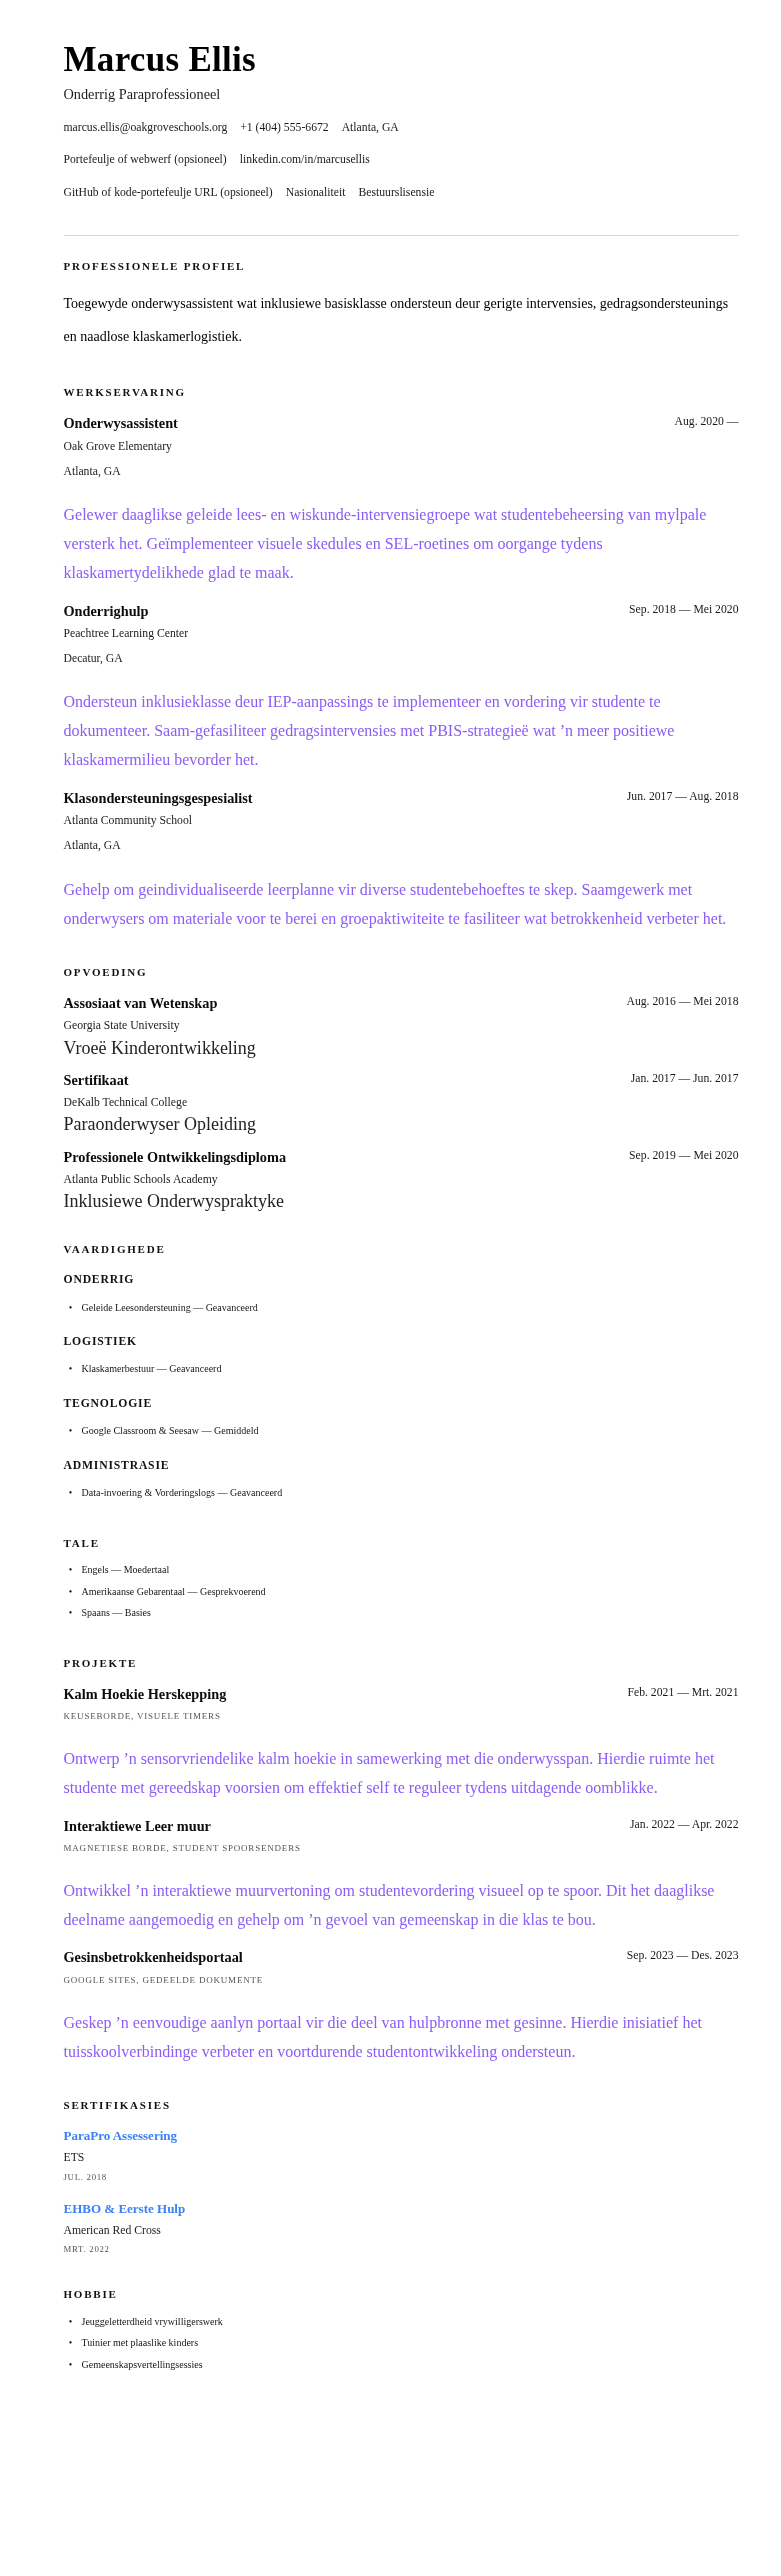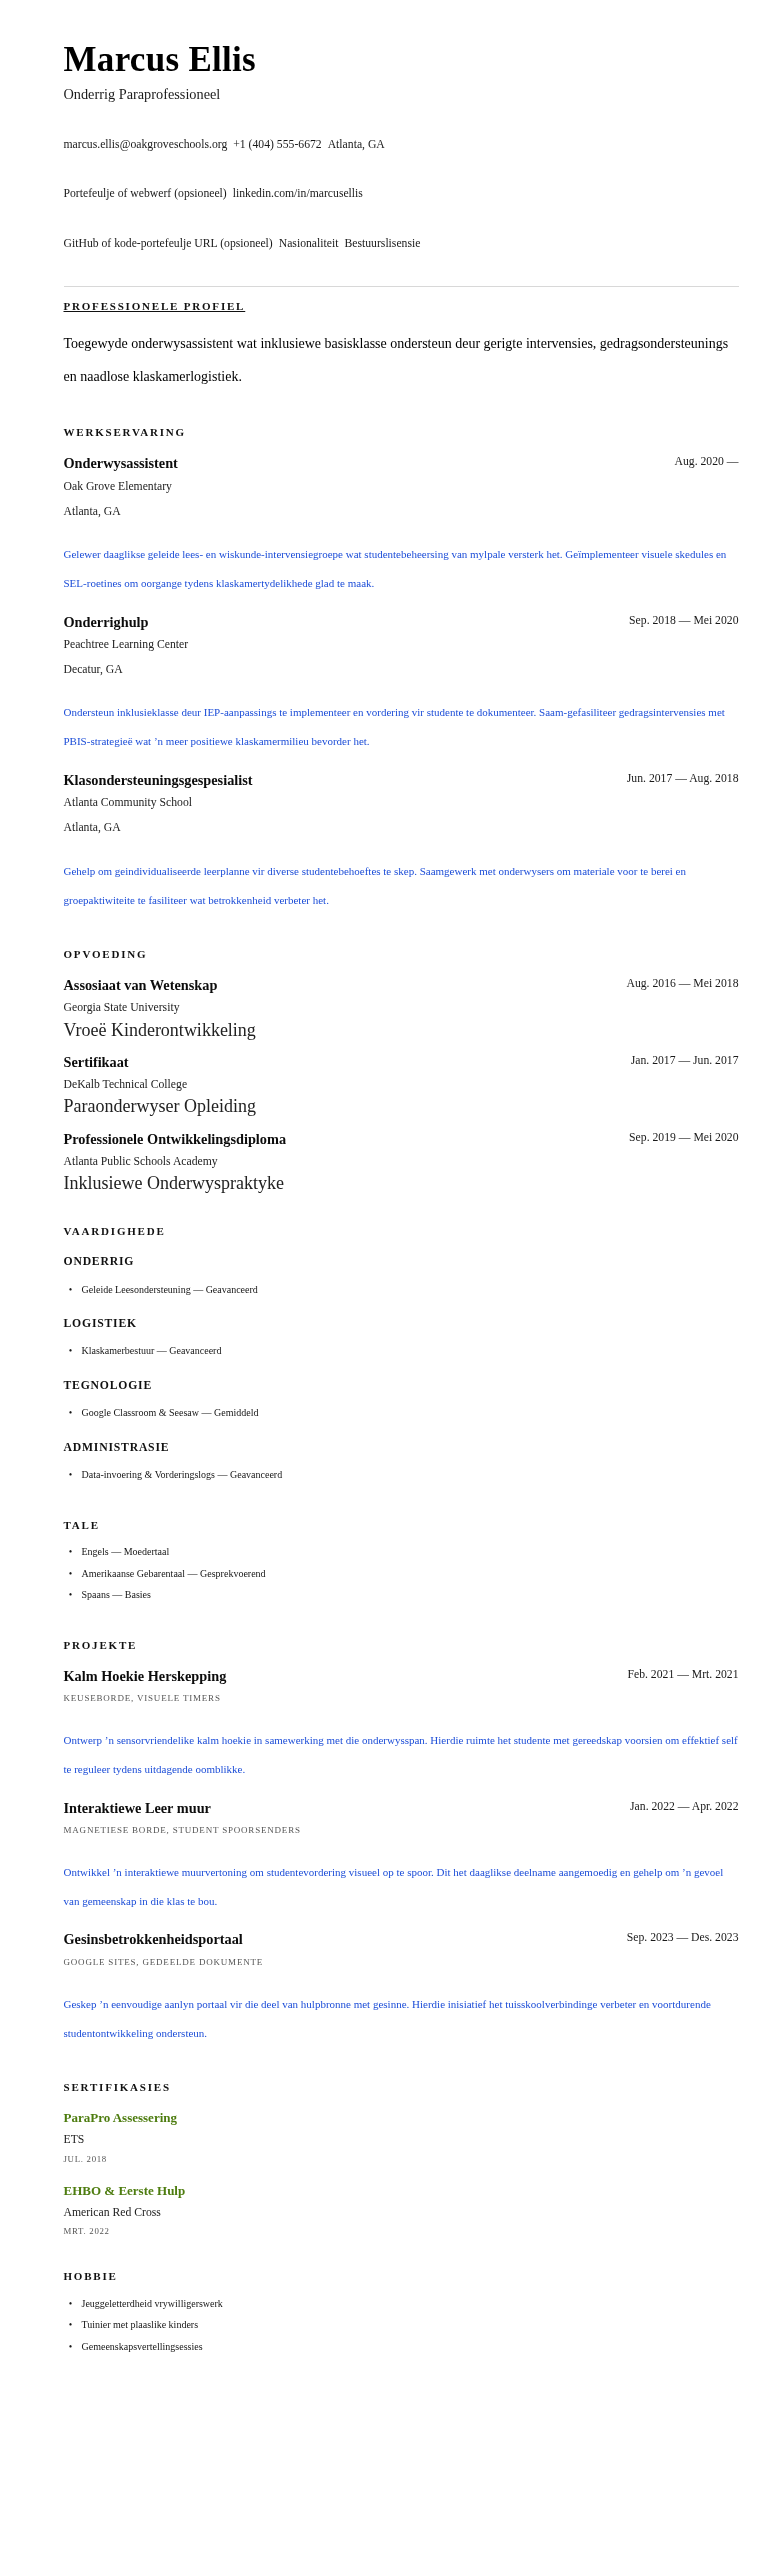--- a/index.html
+++ b/index.html
@@ -25,42 +25,42 @@
     color: #000000;
   }
   .subtitle {
     font-size: 14.3px;
     margin-top: 6.5px;
     color: #1c1c1c;
   }
   .contact-row {
     display: flex;
     flex-wrap: wrap;
-    gap: 6px;
-    margin-top: 34px;
+    gap: 13px;
+    margin-top: 17px;
     font-size: 11.7px;
     color: #1a1a1a;
     line-height: 15.6px;
   }
   hr.divider {
     border: 0;
     border-top: 0.7px solid #d8d8d8;
     margin-top: 35px;
   }
 
   
   .section-heading {
     font-size: 11px;
     font-weight: 700;
     letter-spacing: 1.8px;
     line-height: 13.7px;
     margin-top: 33px;
     color: #111111;
   }
-  .section-heading.first { margin-top: 13px; text-decoration: underline; }
+  .section-heading.first { margin-top: 24px; }
   .lead {
     font-size: 14px;
     line-height: 33px;
     margin-top: 13px;
     color: #000000;
   }
 
   
   .entry { margin-top: 15.6px; }
   .entry + .entry { }
@@ -69,24 +69,24 @@
     justify-content: space-between;
     align-items: flex-start;
     gap: 13px;
   }
   .entry-title { font-size: 14.3px; font-weight: 700; line-height: 17.6px; color: #0c0c0c; }
   .entry-dates { font-size: 11.7px; color: #1a1a1a; white-space: nowrap; }
   .entry-org { font-size: 11.7px; margin-top: 5.9px; color: #222222; line-height: 15.6px; }
   .entry-loc { font-size: 11.7px; margin-top: 9px; color: #222222; line-height: 15.6px; }
   .entry-field { font-size: 18px; margin-top: 6.5px; color: #222222; line-height: 15.6px; }
   .entry-desc {
-    font-size: 11px;
+    font-size: 16px;
     line-height: 29px;
     margin-top: 21px;
-    color: #1d4ed8;
+    color: #8b5cf6;
   }
   .project-meta {
     font-size: 9px;
     letter-spacing: 0.8px;
     color: #555555;
     margin-top: 7.8px;
     line-height: 11.7px;
   }
 
   
@@ -109,21 +109,21 @@
   .bullet-list li::before {
     content: "\2022";
     position: absolute;
     left: 5.2px;
     color: #161616;
   }
 
   
   .cert { margin-top: 15.6px; }
   .cert + .cert { margin-top: 18px; }
-  .cert-name { font-size: 13px; font-weight: 700; line-height: 16.3px; color: #4d7c0f; }
+  .cert-name { font-size: 13px; font-weight: 700; line-height: 16.3px; color: #3b82f6; }
   .cert-issuer { font-size: 11.7px; margin-top: 5.9px; color: #222222; line-height: 15.6px; }
   .cert-date { font-size: 8.8px; letter-spacing: 0.7px; color: #555555; margin-top: 5.9px; line-height: 11px; }
 </style>
 </head>
 <body>
 
 <div class="page">
 
   <header>
     <h1 class="name">Marcus Ellis</h1>

